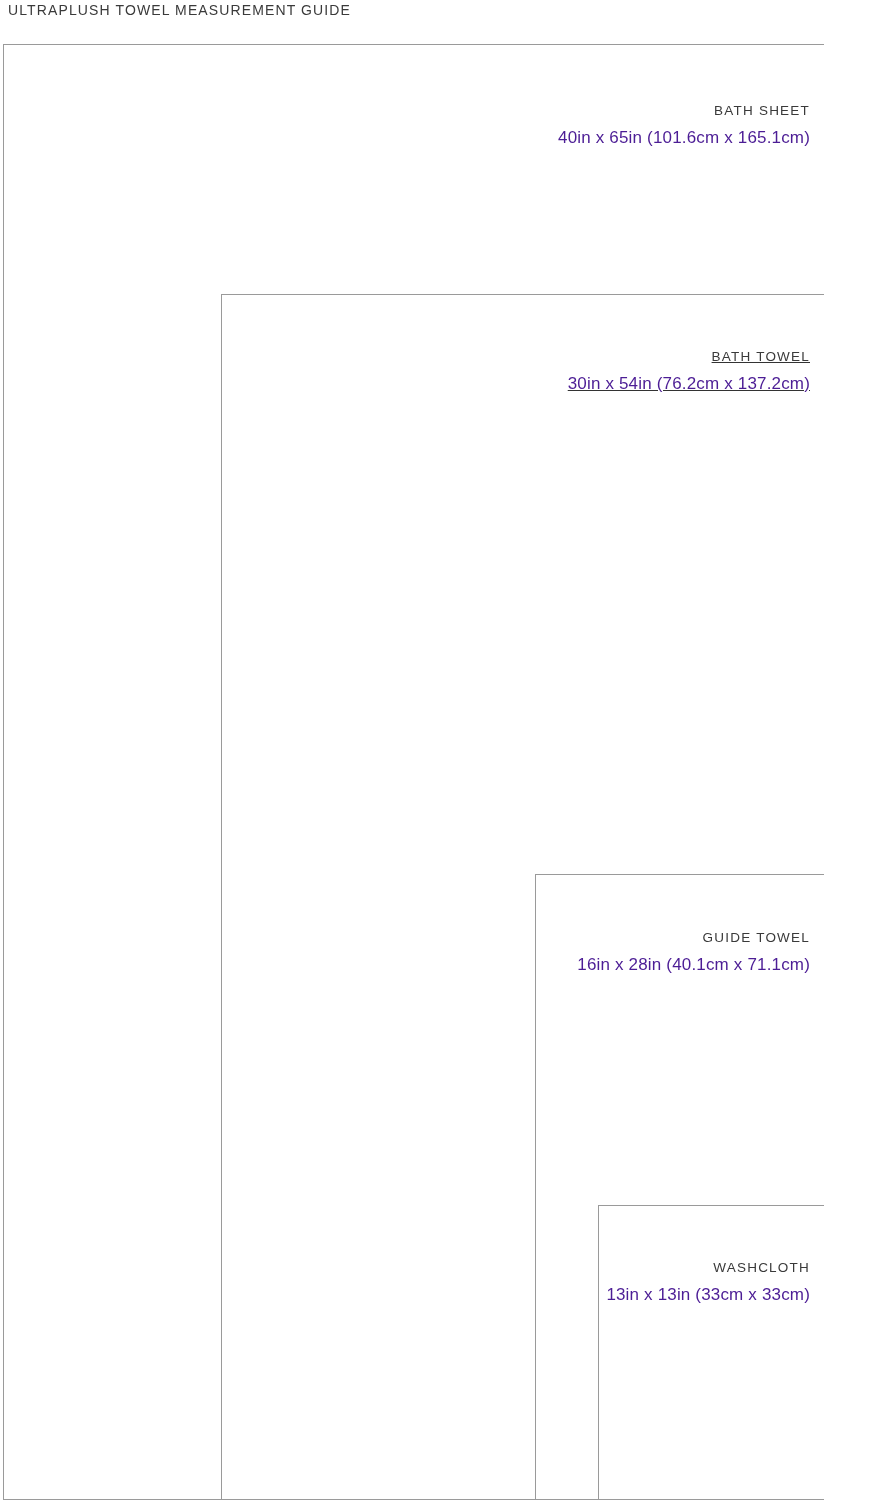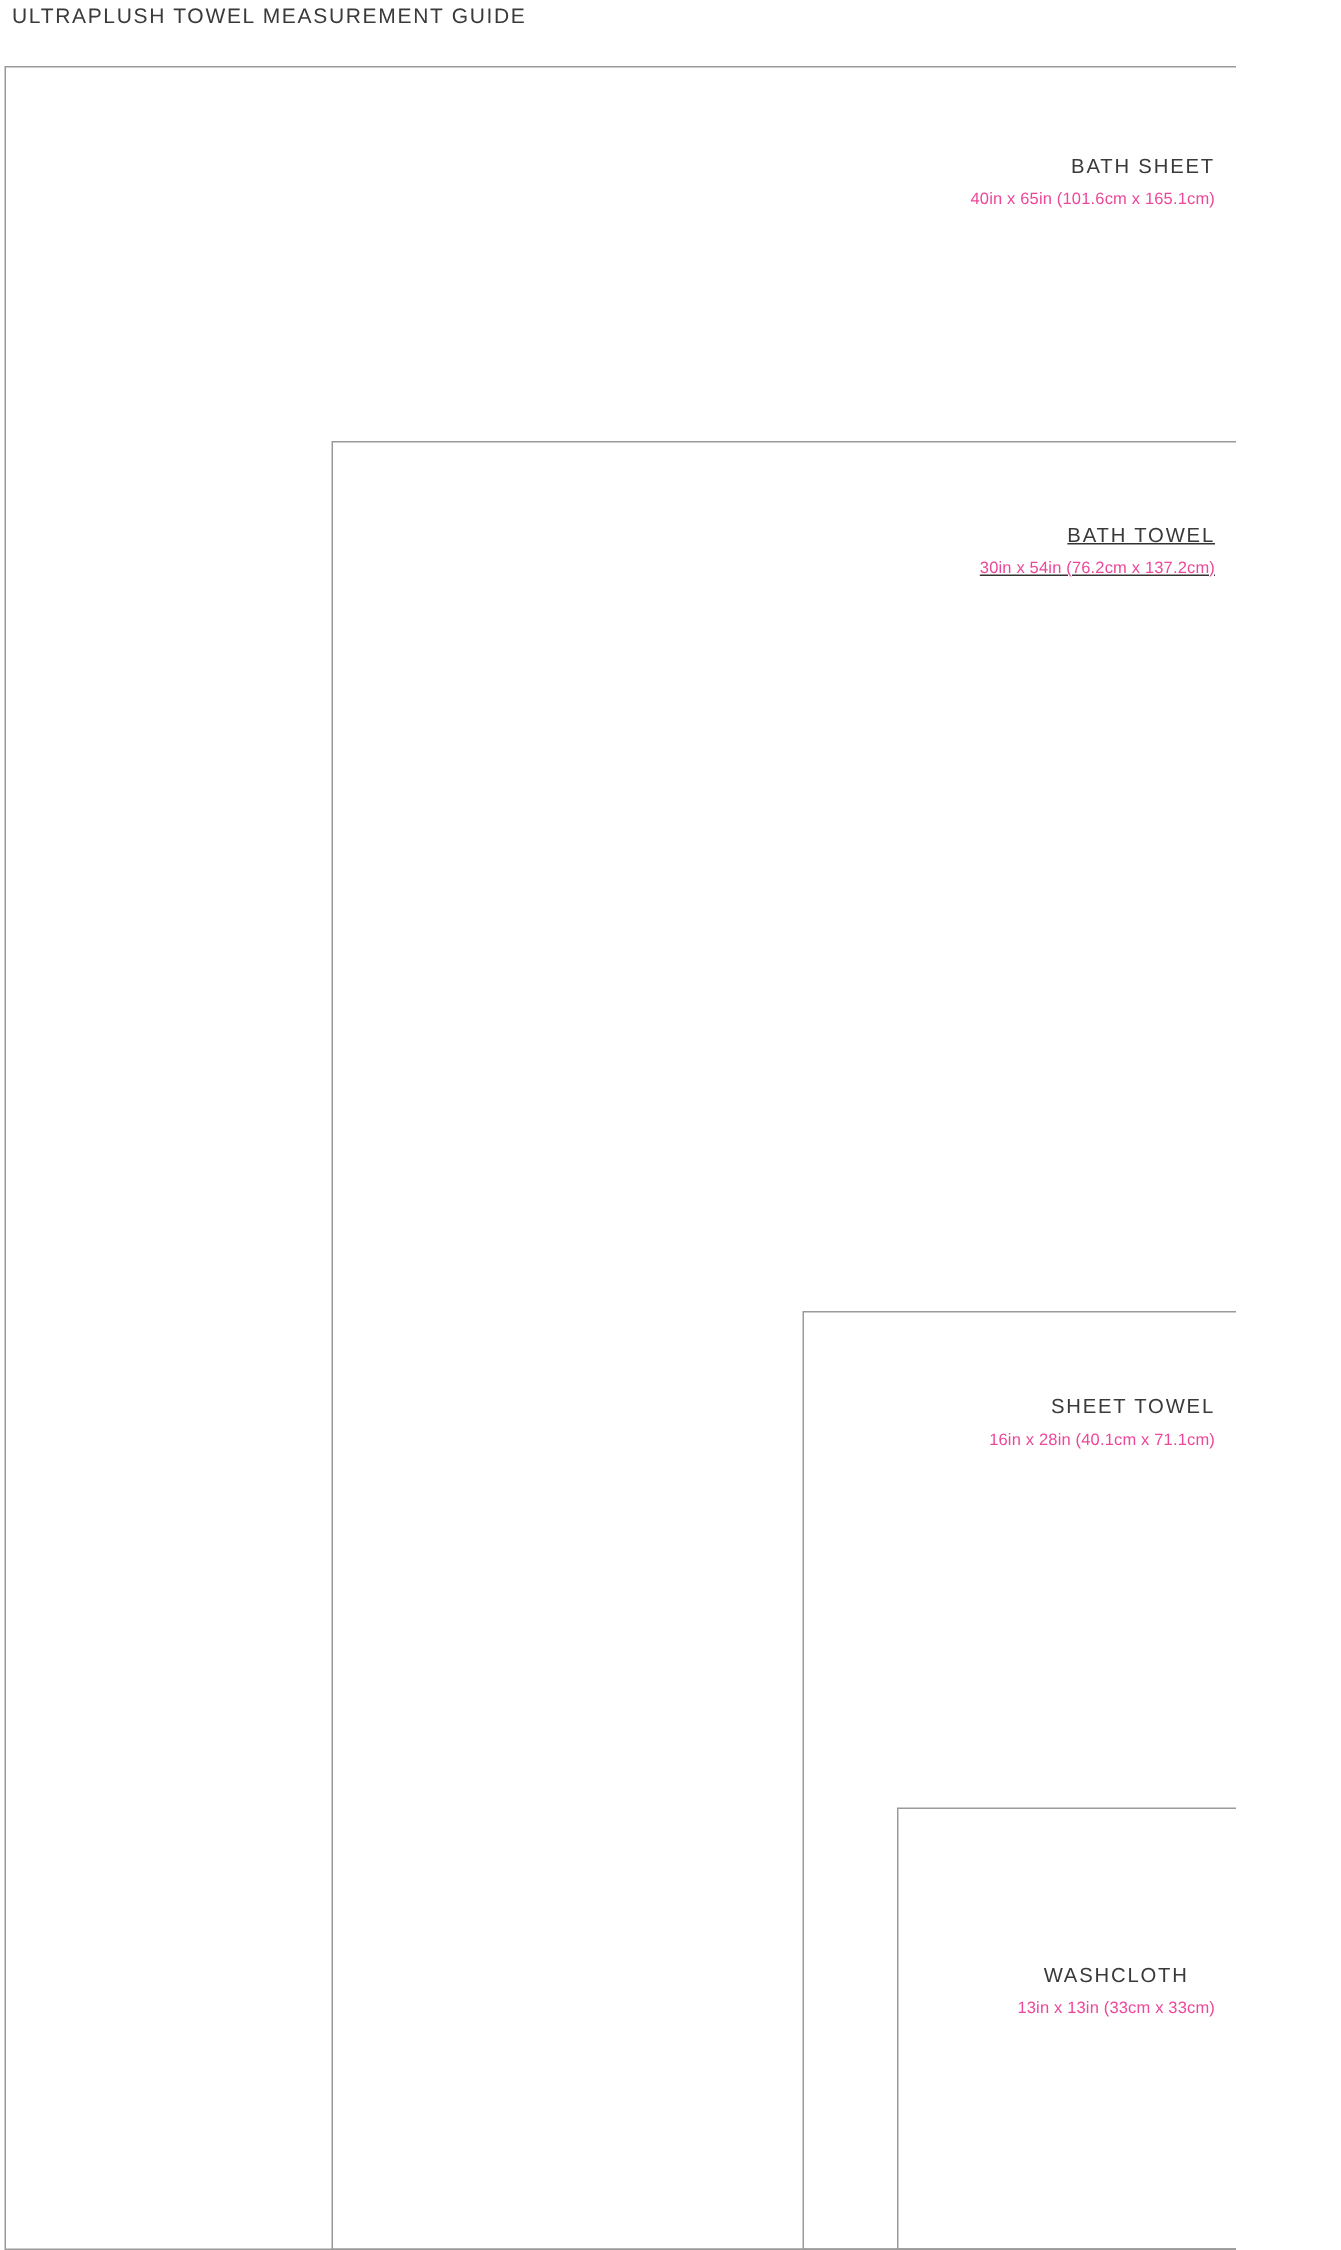--- a/index.html
+++ b/index.html
@@ -41,23 +41,23 @@
     white-space: nowrap;
     margin-top: 31px;
   }
   .label-name {
     font-size: 13.5px;
     letter-spacing: 0.09em;
     color: #3a3a3a;
     display: block;
   }
   .label-dims {
-    font-size: 11px;
+    font-size: 17px;
     letter-spacing: 0.01em;
-    color: #ec4899;
+    color: #4c1d95;
     display: block;
     margin-top: 3px;
   }
 </style>
 </head>
 <body>
 
 <div id="page">
 
   <div class="guide-title">ULTRAPLUSH TOWEL MEASUREMENT GUIDE</div>
@@ -69,23 +69,23 @@
   </div>
 
   <div class="towel-box" id="box-1" style="left: 221px; top: 294px; width: 670px; height: 1206px; border-color: rgb(154, 154, 154);"></div>
   <div class="label-block" id="label-1" style="right: 14px; top: 316px; text-decoration: underline;">
     <span class="label-name">BATH TOWEL</span>
     <span class="label-dims">30in x 54in (76.2cm x 137.2cm)</span>
   </div>
 
   <div class="towel-box" id="box-2" style="left: 535px; top: 874px; width: 356px; height: 626px; border-color: rgb(154, 154, 154);"></div>
   <div class="label-block" id="label-2" style="right: 14px; top: 897px;">
-    <span class="label-name">SHEET TOWEL</span>
+    <span class="label-name">GUIDE TOWEL</span>
     <span class="label-dims">16in x 28in (40.1cm x 71.1cm)</span>
   </div>
 
   <div class="towel-box" id="box-3" style="left: 598px; top: 1205px; width: 293px; height: 295px; border-color: rgb(154, 154, 154);"></div>
-  <div class="label-block" id="label-3" style="right: 14px; top: 1276px; text-align: center;">
+  <div class="label-block" id="label-3" style="right: 14px; top: 1227px;">
     <span class="label-name">WASHCLOTH</span>
     <span class="label-dims">13in x 13in (33cm x 33cm)</span>
   </div>
 
 </div>
 
 </body></html>

